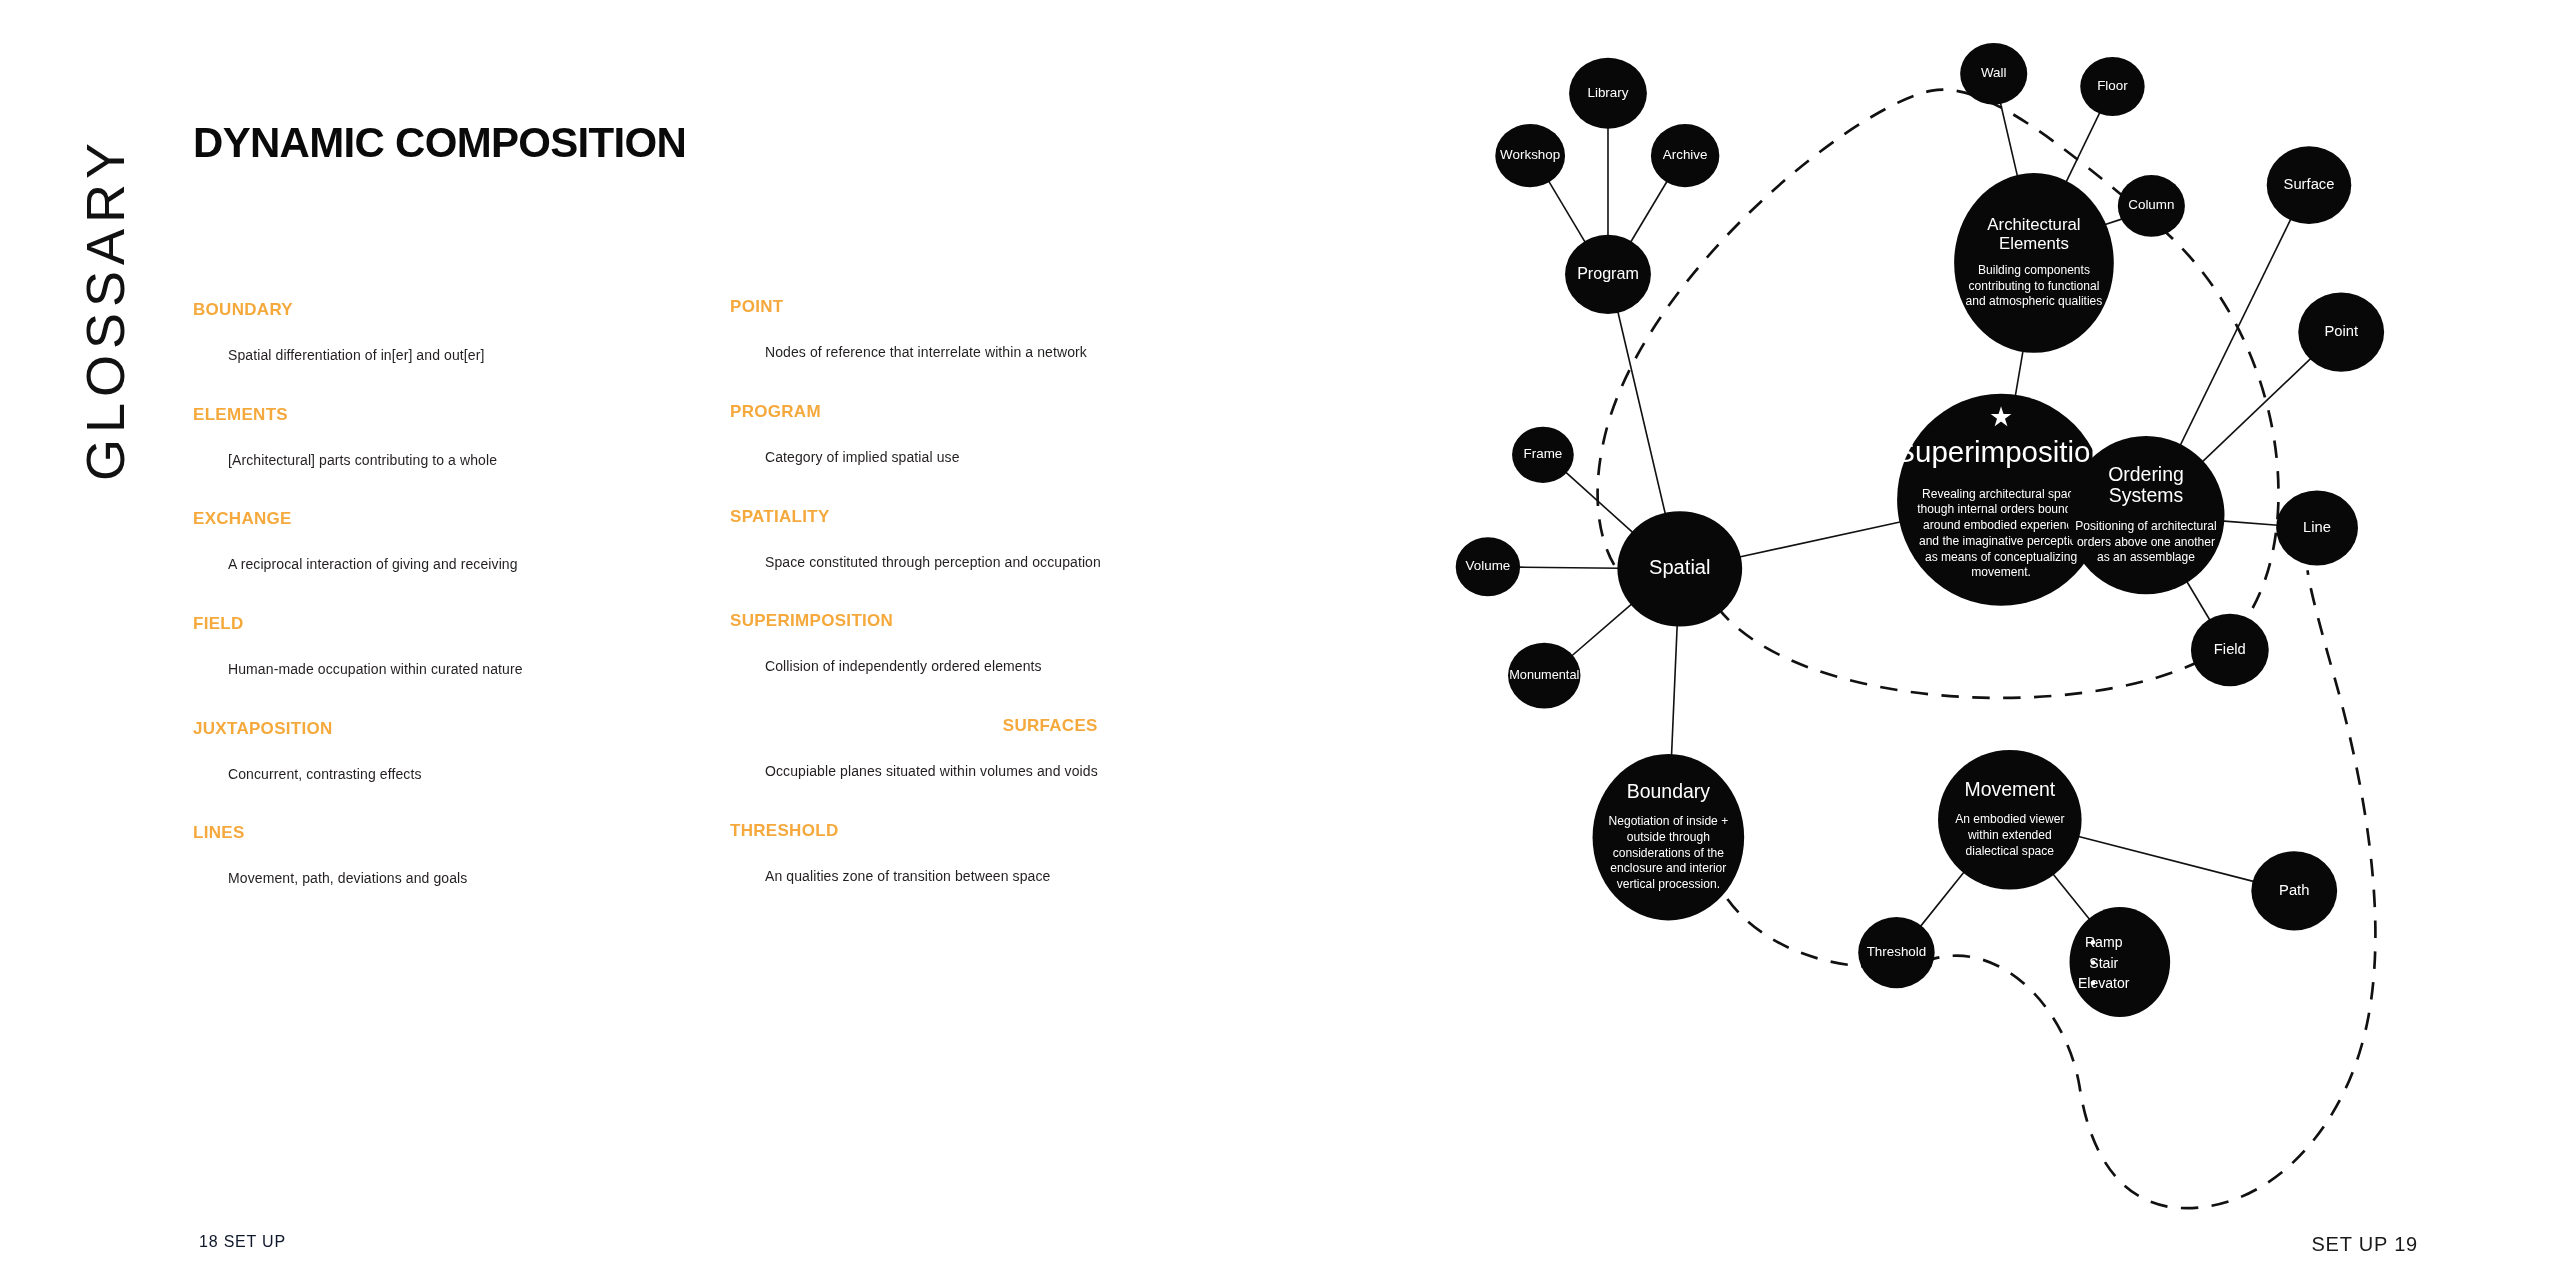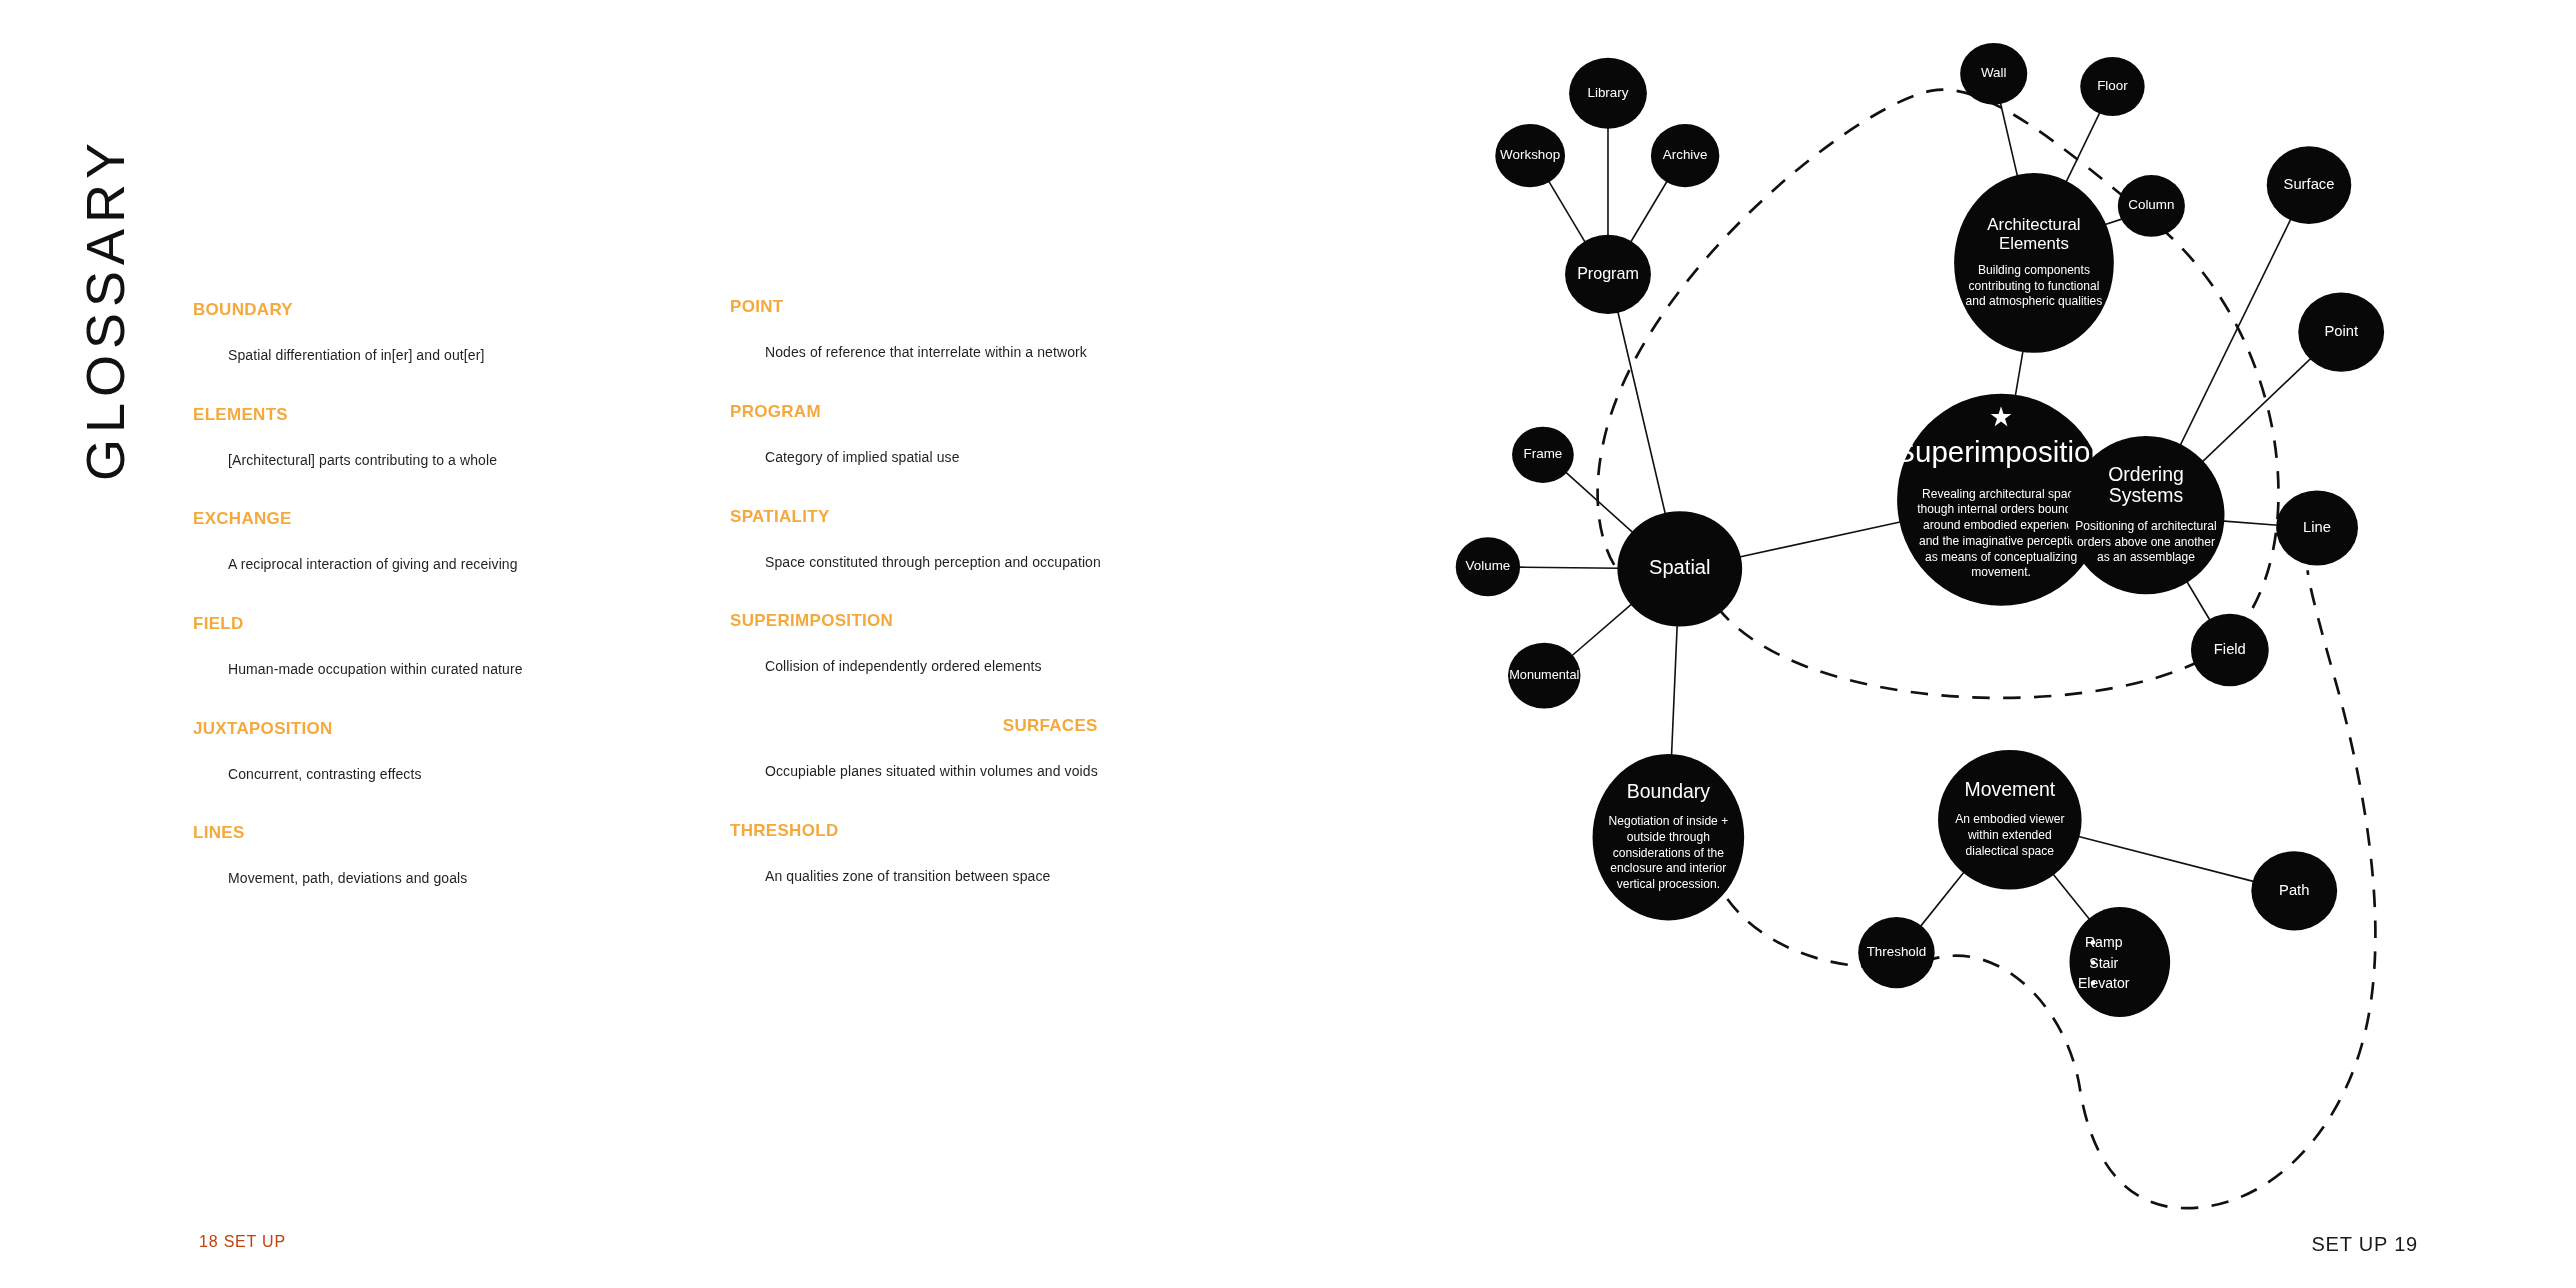--- a/index.html
+++ b/index.html
@@ -65,21 +65,21 @@
     color:#231f20;
     letter-spacing:0.1px;
     line-height:1;
   }
 
   .footer-left {
     position:absolute;
     left:199px; top:1233px;
     font-size:16px;
     letter-spacing:0.8px;
-    color:#c2410c;
+    color:#0f172a;
   }
 
   
   .page-right { position:absolute; left:1288px; top:0; width:1288px; height:1288px; }
   .footer-right {
     position:absolute;
     right:158px; top:1233px;
     font-size:20px;
     letter-spacing:0.8px;
     color:#1a1a1a;
@@ -111,20 +111,21 @@
 </style>
 </head>
 <body>
 
 <div class="spread">
 
   <div class="page-left">
 
     <div class="glossary-vertical">GLOSSARY</div>
 
+    <div class="page-title">DYNAMIC COMPOSITION</div>
 
     <div class="glossary-columns">
       <div class="col col-left" id="col-left">
           <div class="term-block" style="position: absolute; top: 0px;">
             <div class="term-title">BOUNDARY</div>
             <div class="term-def">Spatial differentiation of in[er] and out[er]</div>
           </div>
           <div class="term-block" style="position: absolute; top: 105px;">
             <div class="term-title">ELEMENTS</div>
             <div class="term-def">[Architectural] parts contributing to a whole</div>

